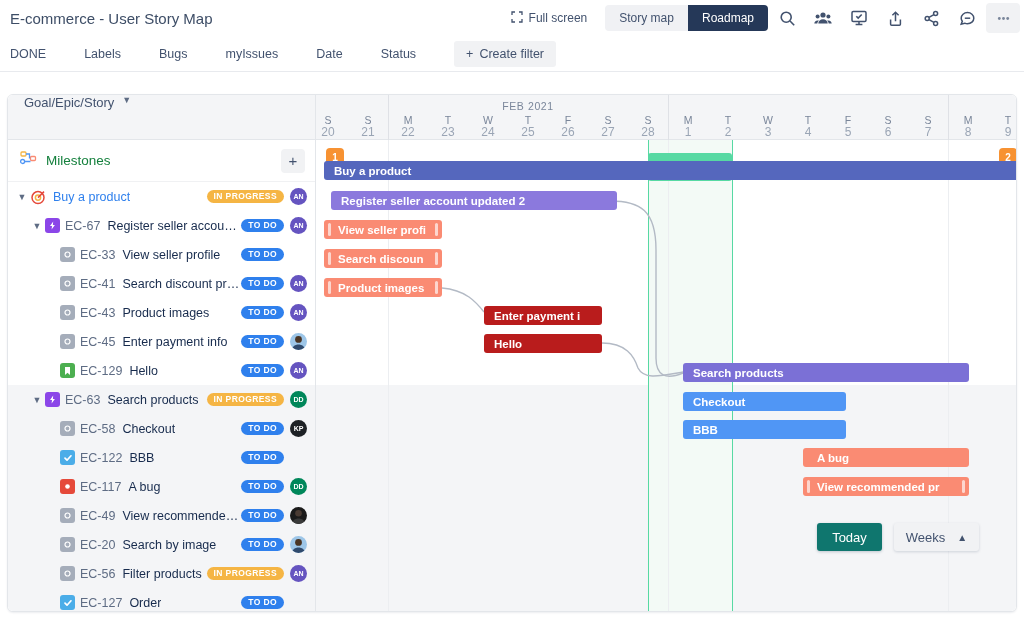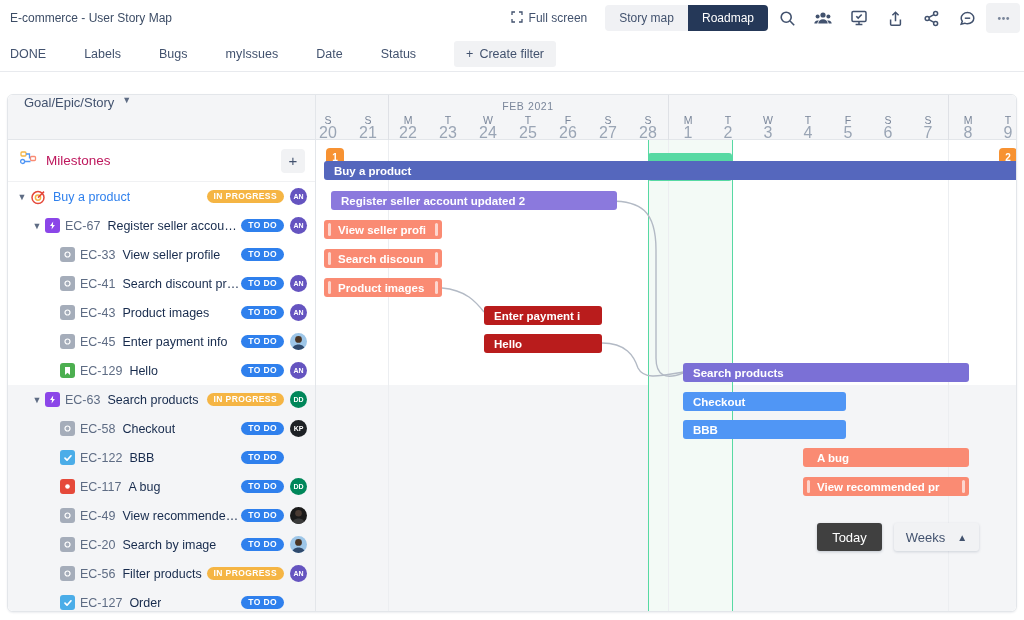--- a/index.html
+++ b/index.html
@@ -11,21 +11,21 @@
     color: #42526e;
   }
   #app { position: relative; width: 1024px; height: 620px; }
 
   
   .header {
     position: absolute; top: 0; left: 0; width: 1024px; height: 36px;
     display: flex; align-items: center; background: #fff;
   }
   .app-title {
-    font-size: 12px; color: #3d4d66; margin-left: 10px; white-space: nowrap;
+    font-size: 15px; color: #3d4d66; margin-left: 10px; white-space: nowrap;
   }
   .header-right {
     margin-left: auto; display: flex; align-items: center; height: 100%;
     padding-right: 4px;
   }
   .fullscreen-btn {
     display: flex; align-items: center; gap: 6px; font-size: 12px;
     color: #42526e; padding: 4px 8px; cursor: pointer;
   }
   .seg-wrap { display: flex; margin-left: 10px; border-radius: 4px; overflow: hidden; }
@@ -73,21 +73,21 @@
     height: 45px; background: #f4f5f7; border-bottom: 1px solid #e3e6ea;
     display: flex; align-items: flex-start; padding-left: 16px;
   }
   .grouphdr .lbl { font-size: 13px; color: #42526e; }
   .chev-sm { margin-left: 8px; font-size: 9px; color: #5e6c84; }
 
   .msrow {
     height: 42px; display: flex; align-items: center; padding: 0 10px 0 12px;
     border-bottom: 1px solid #f0f1f3;
   }
-  .msrow .mslabel { font-size: 13.5px; color: #be185d; margin-left: 9px; }
+  .msrow .mslabel { font-size: 13.5px; color: #15803d; margin-left: 9px; }
   .plusbtn {
     margin-left: auto; width: 24px; height: 24px; border-radius: 4px; background: #f1f2f4;
     display: flex; align-items: center; justify-content: center; font-size: 15px;
     color: #42526e; cursor: pointer;
   }
 
   .row {
     height: 29px; display: flex; align-items: center; padding-right: 8px;
     white-space: nowrap; font-size: 12.5px;
   }
@@ -136,21 +136,21 @@
     background: #f4f5f7; border-bottom: 1px solid #e3e6ea;
   }
   .month-lbl {
     position: absolute; top: 5px; font-size: 10.5px; color: #7a869a;
     letter-spacing: .6px; text-align: center;
   }
   .day-col {
     position: absolute; top: 19px; width: 40px; text-align: center;
   }
   .day-col .dow { font-size: 10.5px; color: #7a869a; line-height: 12px; }
-  .day-col .dnum { font-size: 16px; color: #9aa5b5; line-height: 13px; }
+  .day-col .dnum { font-size: 12px; color: #9aa5b5; line-height: 13px; }
   .mdiv { position: absolute; top: 0; width: 1px; height: 45px; background: #dfe1e6; }
 
   .tl-body { position: absolute; top: 45px; left: 0; width: 702px; height: 473px; }
   .vline { position: absolute; top: 0; width: 1px; height: 473px; background: #eceef1; }
   .rel-band {
     position: absolute; top: 0; height: 473px; background: #f3faf6;
   }
   .rel-line { position: absolute; top: 0; width: 1px; height: 473px; background: #57d9a3; }
 
   .rowband {
@@ -186,21 +186,21 @@
   }
   .bar .handle.l { left: 4px; }
   .bar .handle.r { right: 4px; }
   .bar .txt { position: relative; z-index: 1; }
   .bar.orange .txt { padding-left: 4px; }
 
   .conn { position: absolute; top: 0; left: 0; width: 702px; height: 473px; pointer-events: none; }
 
   
   .todaybtn {
-    position: absolute; border-radius: 3px; background: #404040; color: #fff;
+    position: absolute; border-radius: 3px; background: #0f766e; color: #fff;
     font-size: 13px; display: flex; align-items: center; justify-content: center;
     cursor: pointer; box-shadow: 0 1px 3px rgba(9,30,66,.22);
   }
   .weeksbtn {
     position: absolute; border-radius: 3px; background: #f1f2f4; color: #42526e;
     font-size: 13px; display: flex; align-items: center; justify-content: center;
     gap: 12px; cursor: pointer; box-shadow: 0 1px 3px rgba(9,30,66,.16);
   }
 </style>
 </head>

